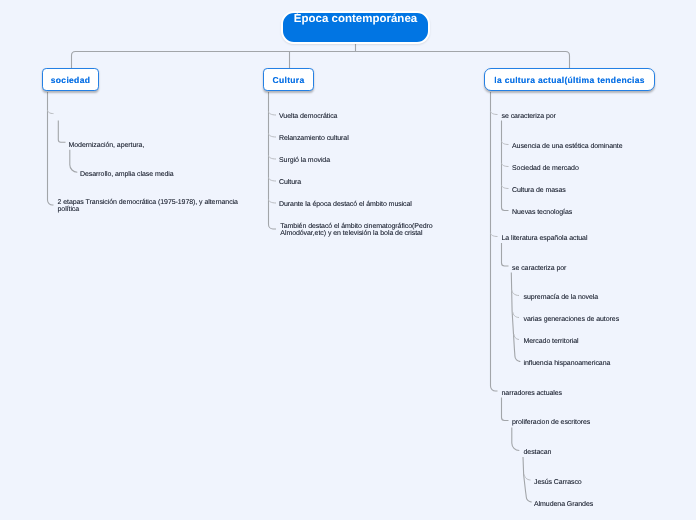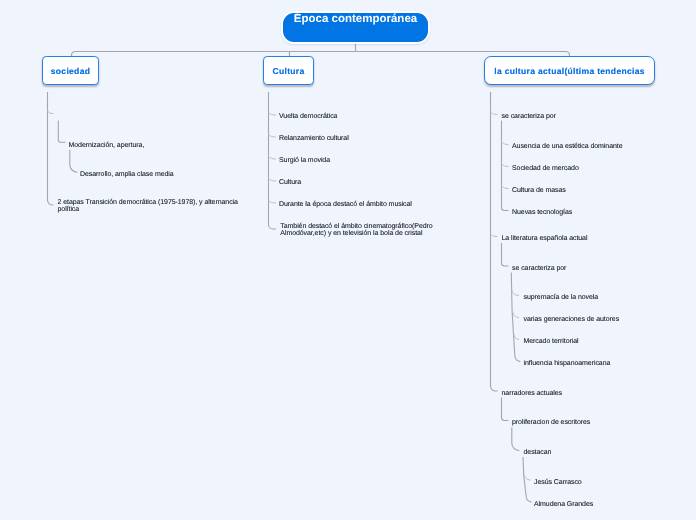--- a/index.html
+++ b/index.html
@@ -19,21 +19,21 @@
     left:281px;top:11px;width:149px;height:33px;
     background:#0175e3;color:#fff;
     font-weight:bold;font-size:11.5px;letter-spacing:0;
     border-radius:13px;border:2px solid #fff;
     display:flex;align-items:center;justify-content:center;
     padding-bottom:18px;
     box-shadow:0 1px 2px rgba(0,0,0,.10);
   }
   
   .lvl1{
-    top:56px;height:29px;
+    top:68px;height:23px;
     background:#fff;color:#0a71e5;
     font-weight:bold;font-size:8.5px;letter-spacing:.32px;
     border:1.6px solid #2480e4;border-radius:4.2px;
     display:flex;align-items:center;justify-content:center;
     padding-top:1px;
     text-shadow:0 0 .4px rgba(10,113,229,.6);
     box-shadow:0 1.5px 2px rgba(0,0,0,.26);
   }
   
   .leaf{

